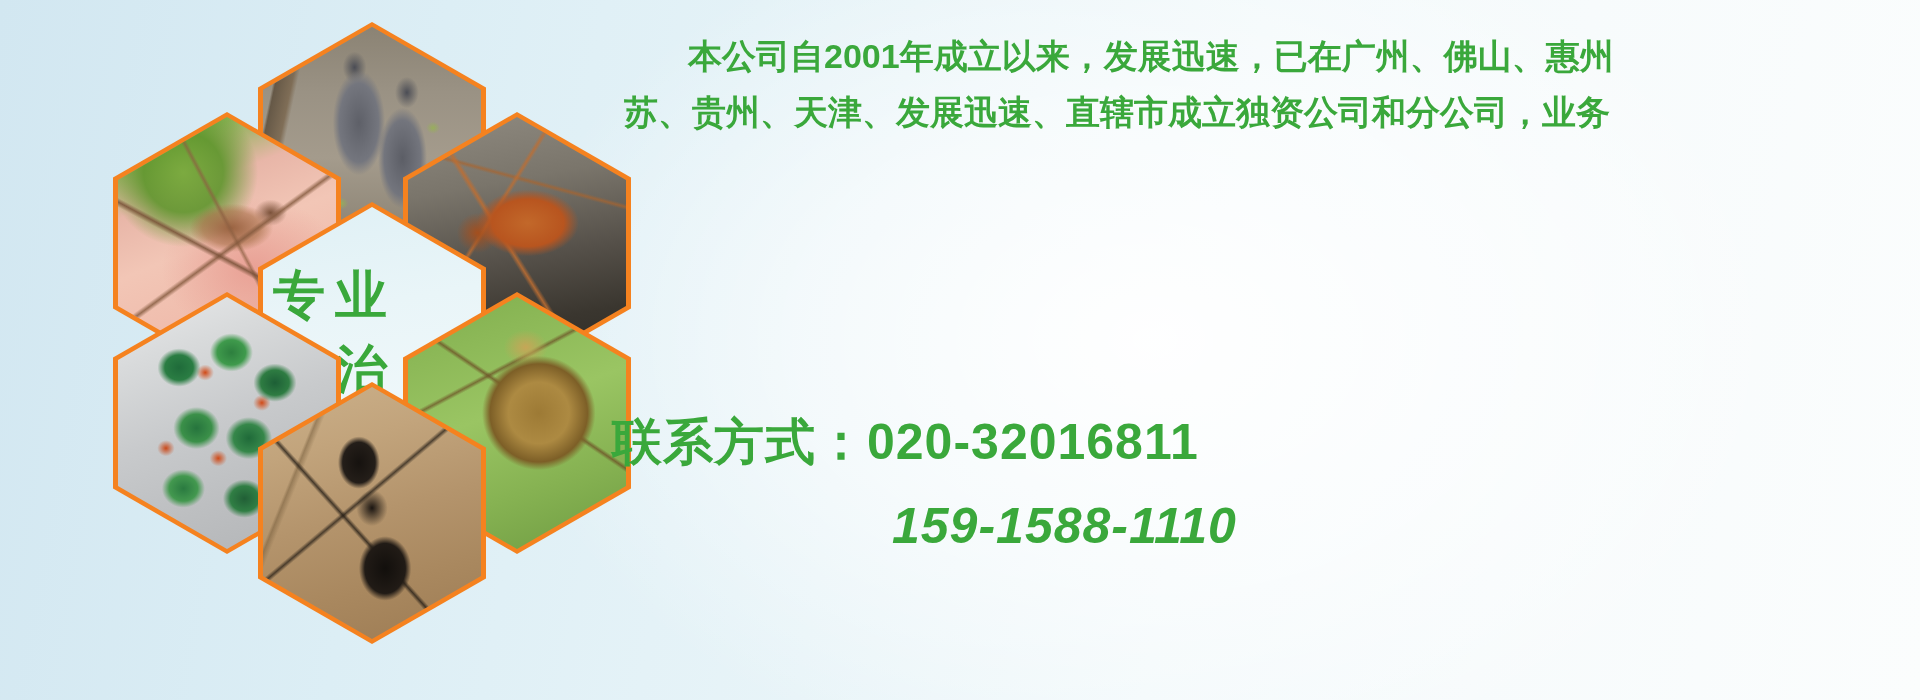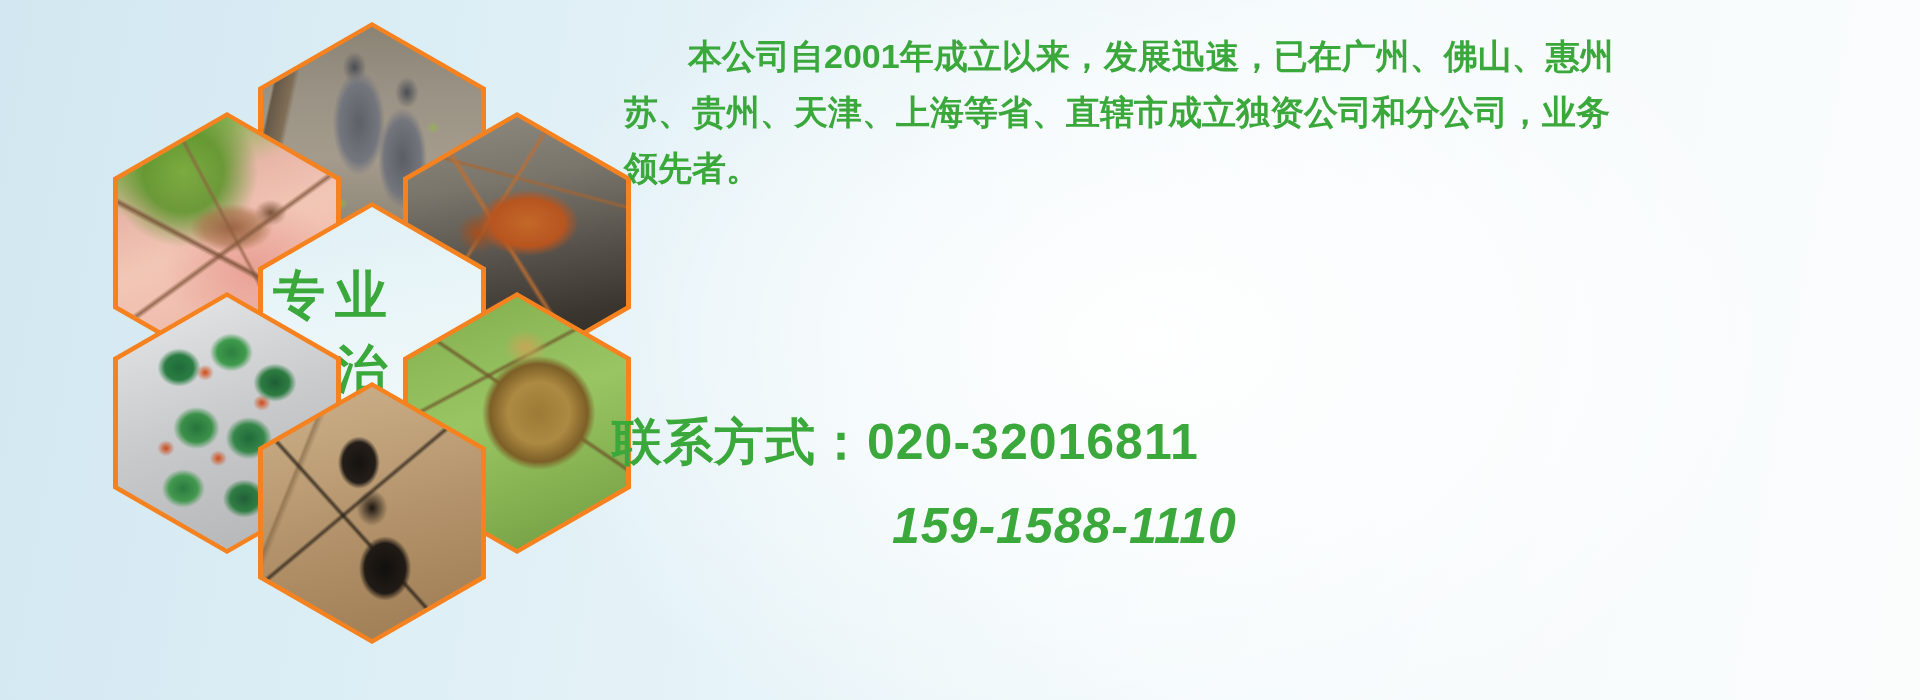--- a/index.html
+++ b/index.html
@@ -201,22 +201,21 @@
       <div class="hex inner" style="width:218px;height:252px;">
         <div class="hex-img img-ant"></div>
       </div>
     </div>
 
   </div>
 
   <div class="copy">
     <div class="para">
       <span class="ln first">本公司自2001年成立以来，发展迅速，已在广州、佛山、惠州</span>
-      <span class="ln">苏、贵州、天津、上海等省、直辖市成立独资公司和分公司，业务</span>
-      <span class="ln">领先者。</span>
+      <span class="ln">苏、贵州、天津、发展迅速、直辖市成立独资公司和分公司，业务</span>
     </div>
   </div>
 
   <div class="contact">
     <div class="cline">联系方式：020-32016811</div>
     <div class="cline second">159-1588-1110</div>
   </div>
 
 </div>
 

